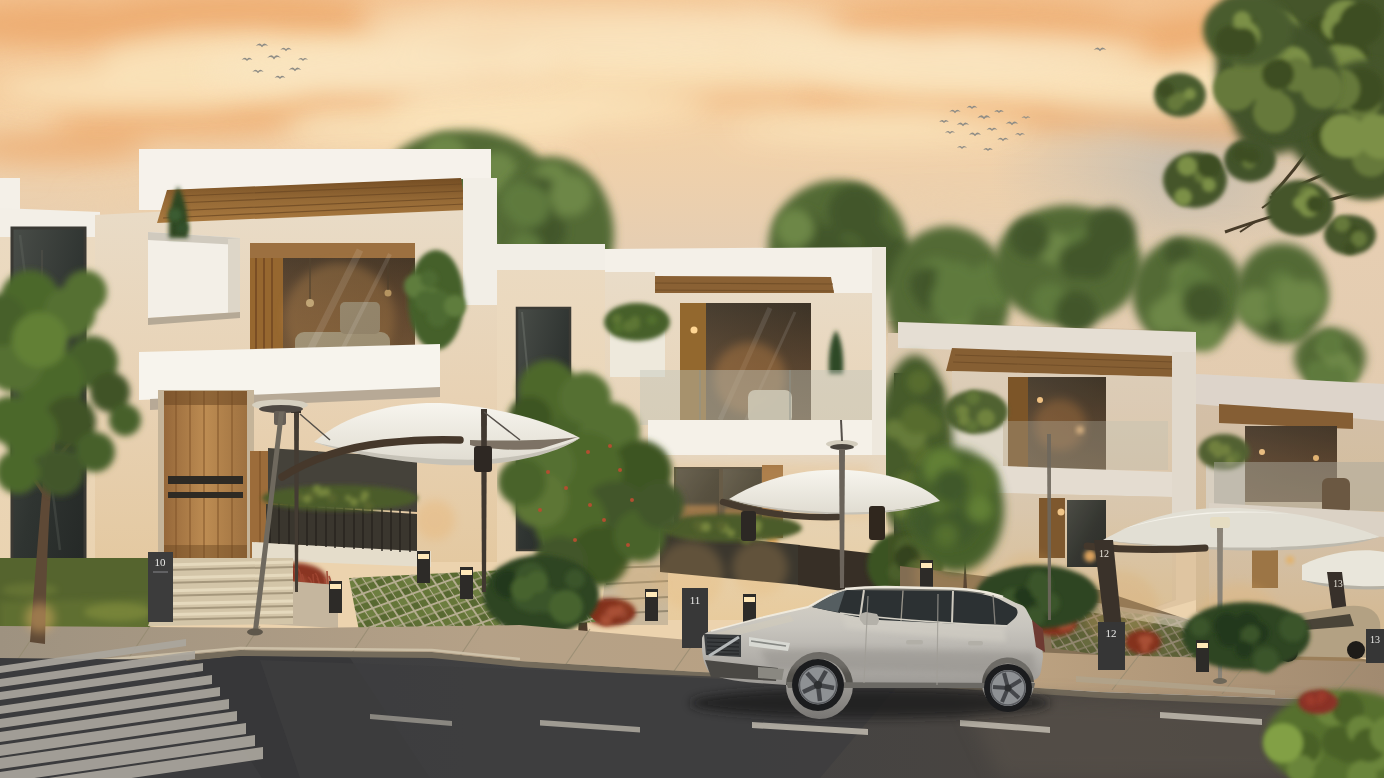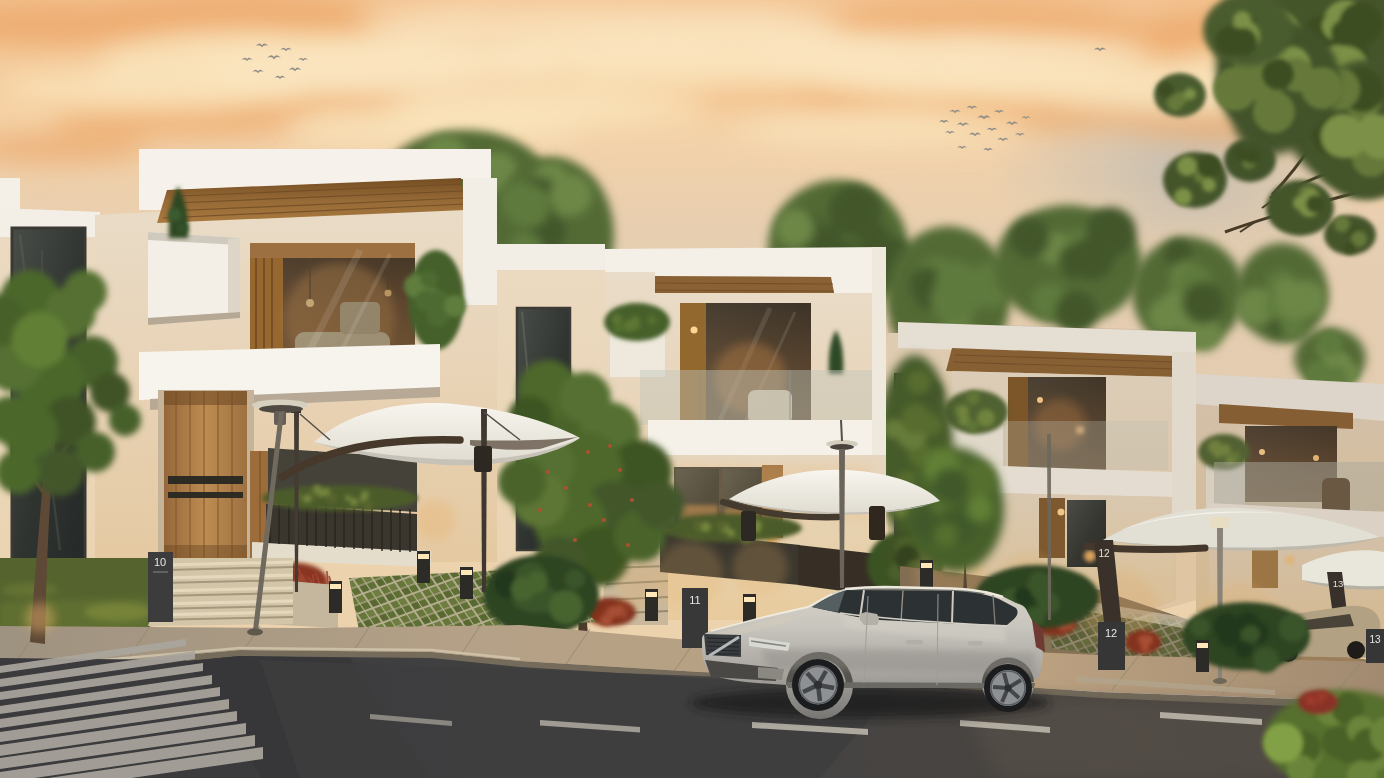--- a/index.html
+++ b/index.html
@@ -1,14 +1,14 @@
 <!DOCTYPE html>
 <html><head><meta charset="utf-8"><style>
 html,body{margin:0;padding:0;}
-#scene{width:1384px;height:778px;overflow:hidden;position:relative;font-family:Liberation Sans, sans-serif;}
+#scene{width:1384px;height:778px;overflow:hidden;position:relative;font-family:Liberation Serif, serif;}
 svg{display:block}
 </style></head><body>
 <div id="scene">
 <svg width="1384" height="778" viewBox="0 0 1384 778" xmlns="http://www.w3.org/2000/svg">
 <defs>
 <linearGradient id="sky" x1="0" y1="0" x2="0" y2="1">
  <stop offset="0" stop-color="#f3c493"></stop>
           <stop offset="0.16" stop-color="#f5d2a6"></stop>
  <stop offset="0.36" stop-color="#e6ceb2"></stop>
           <stop offset="0.56" stop-color="#e3ccb0"></stop>

